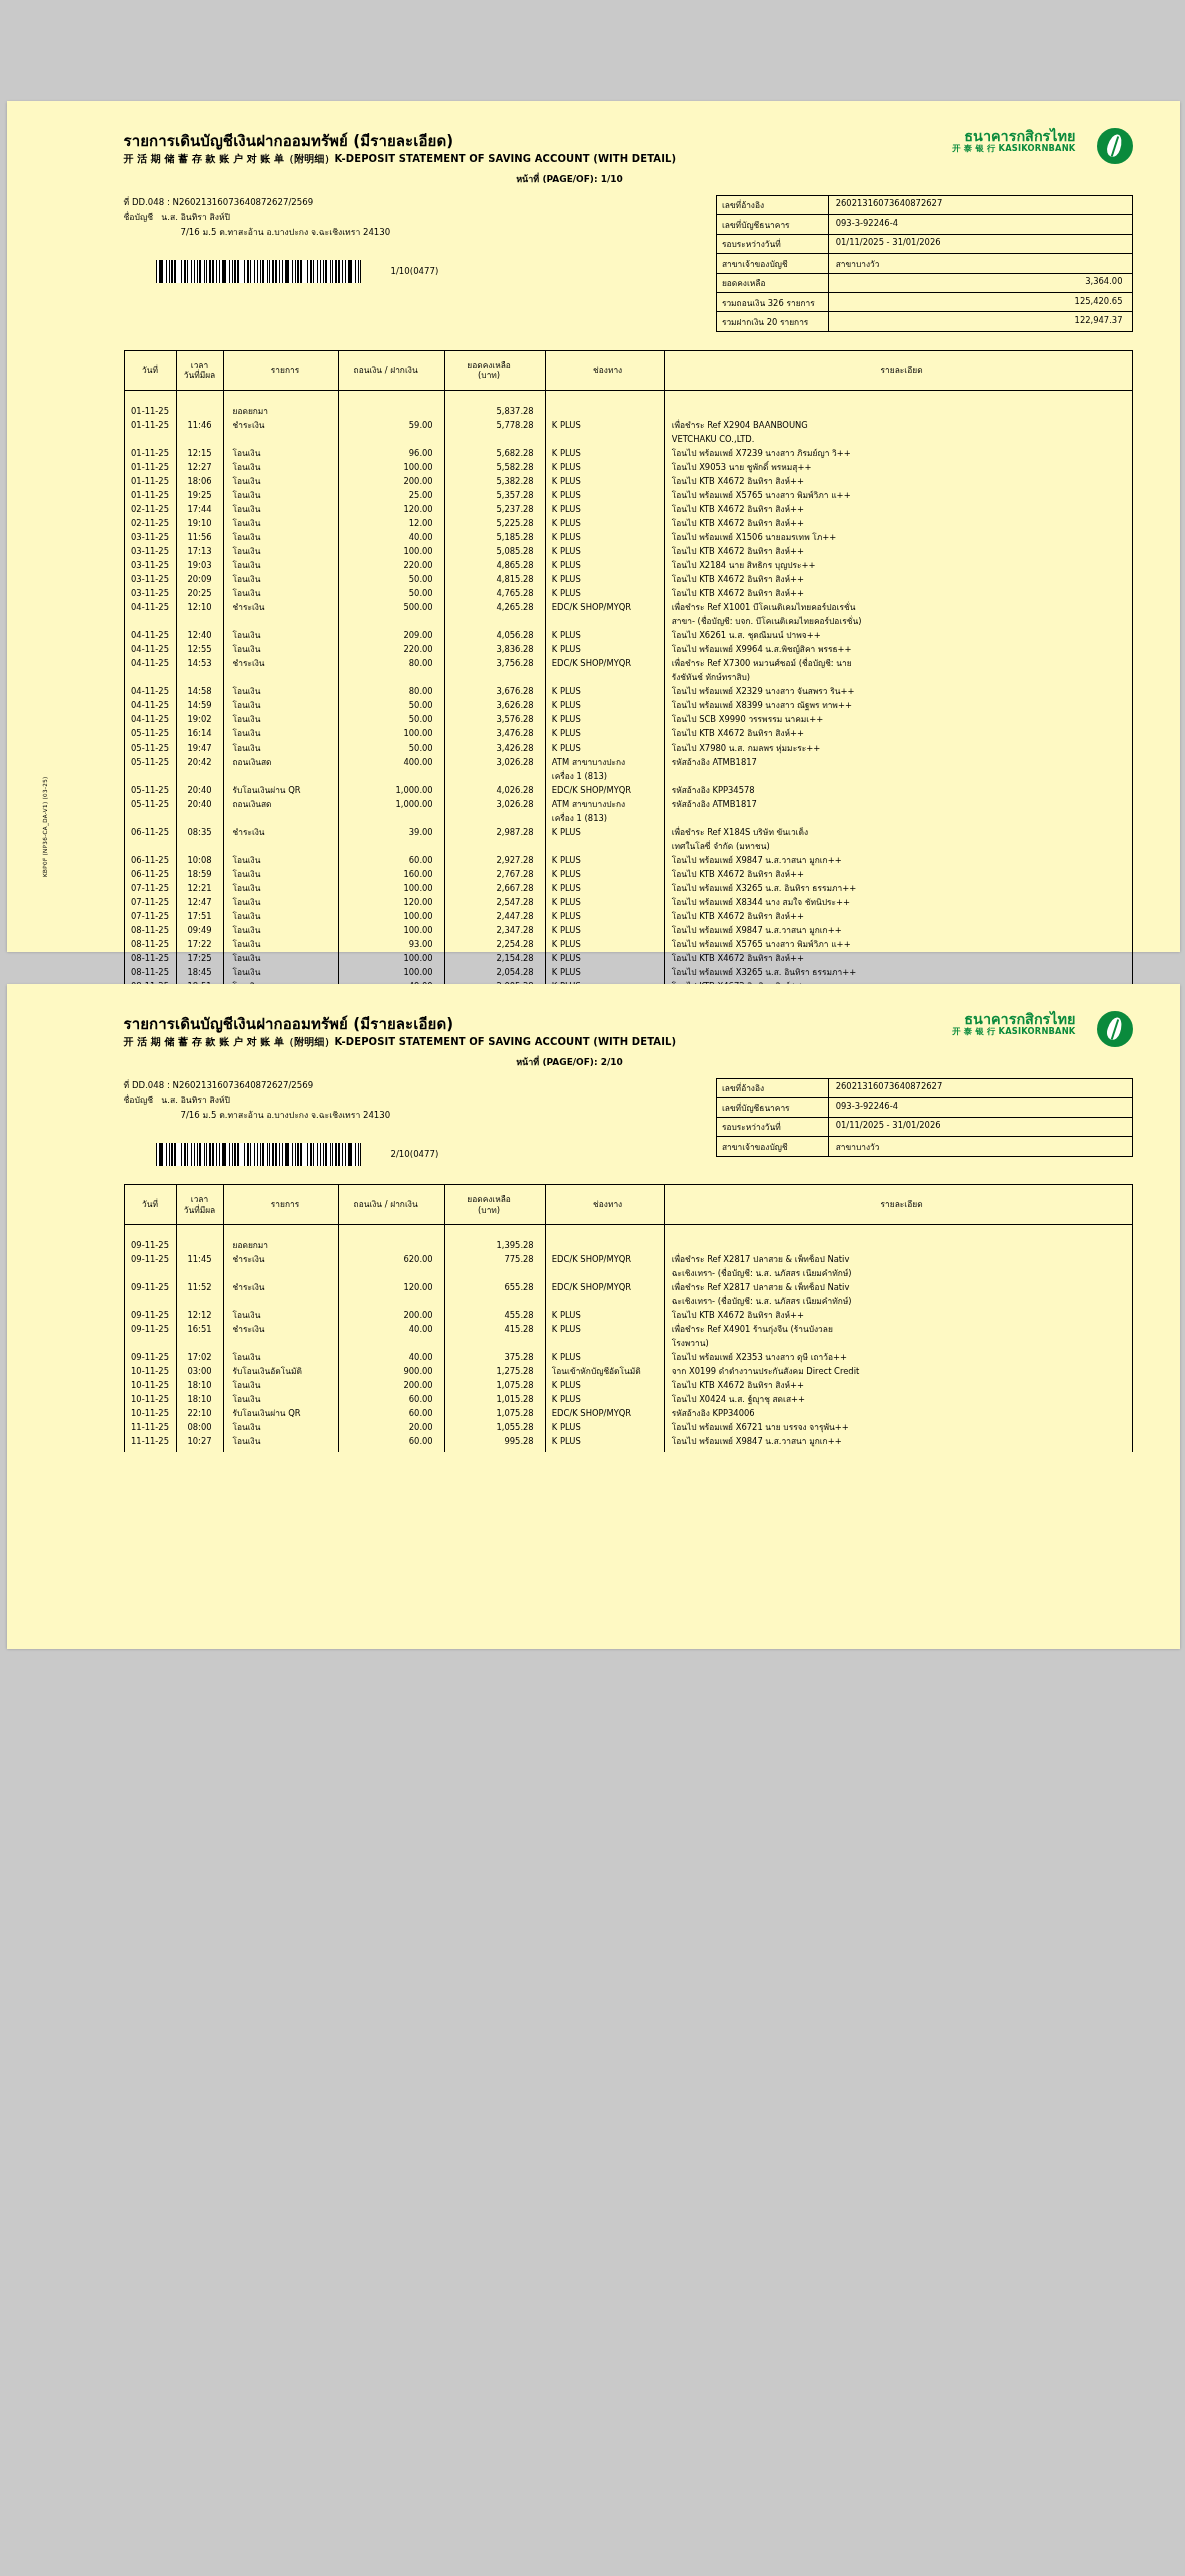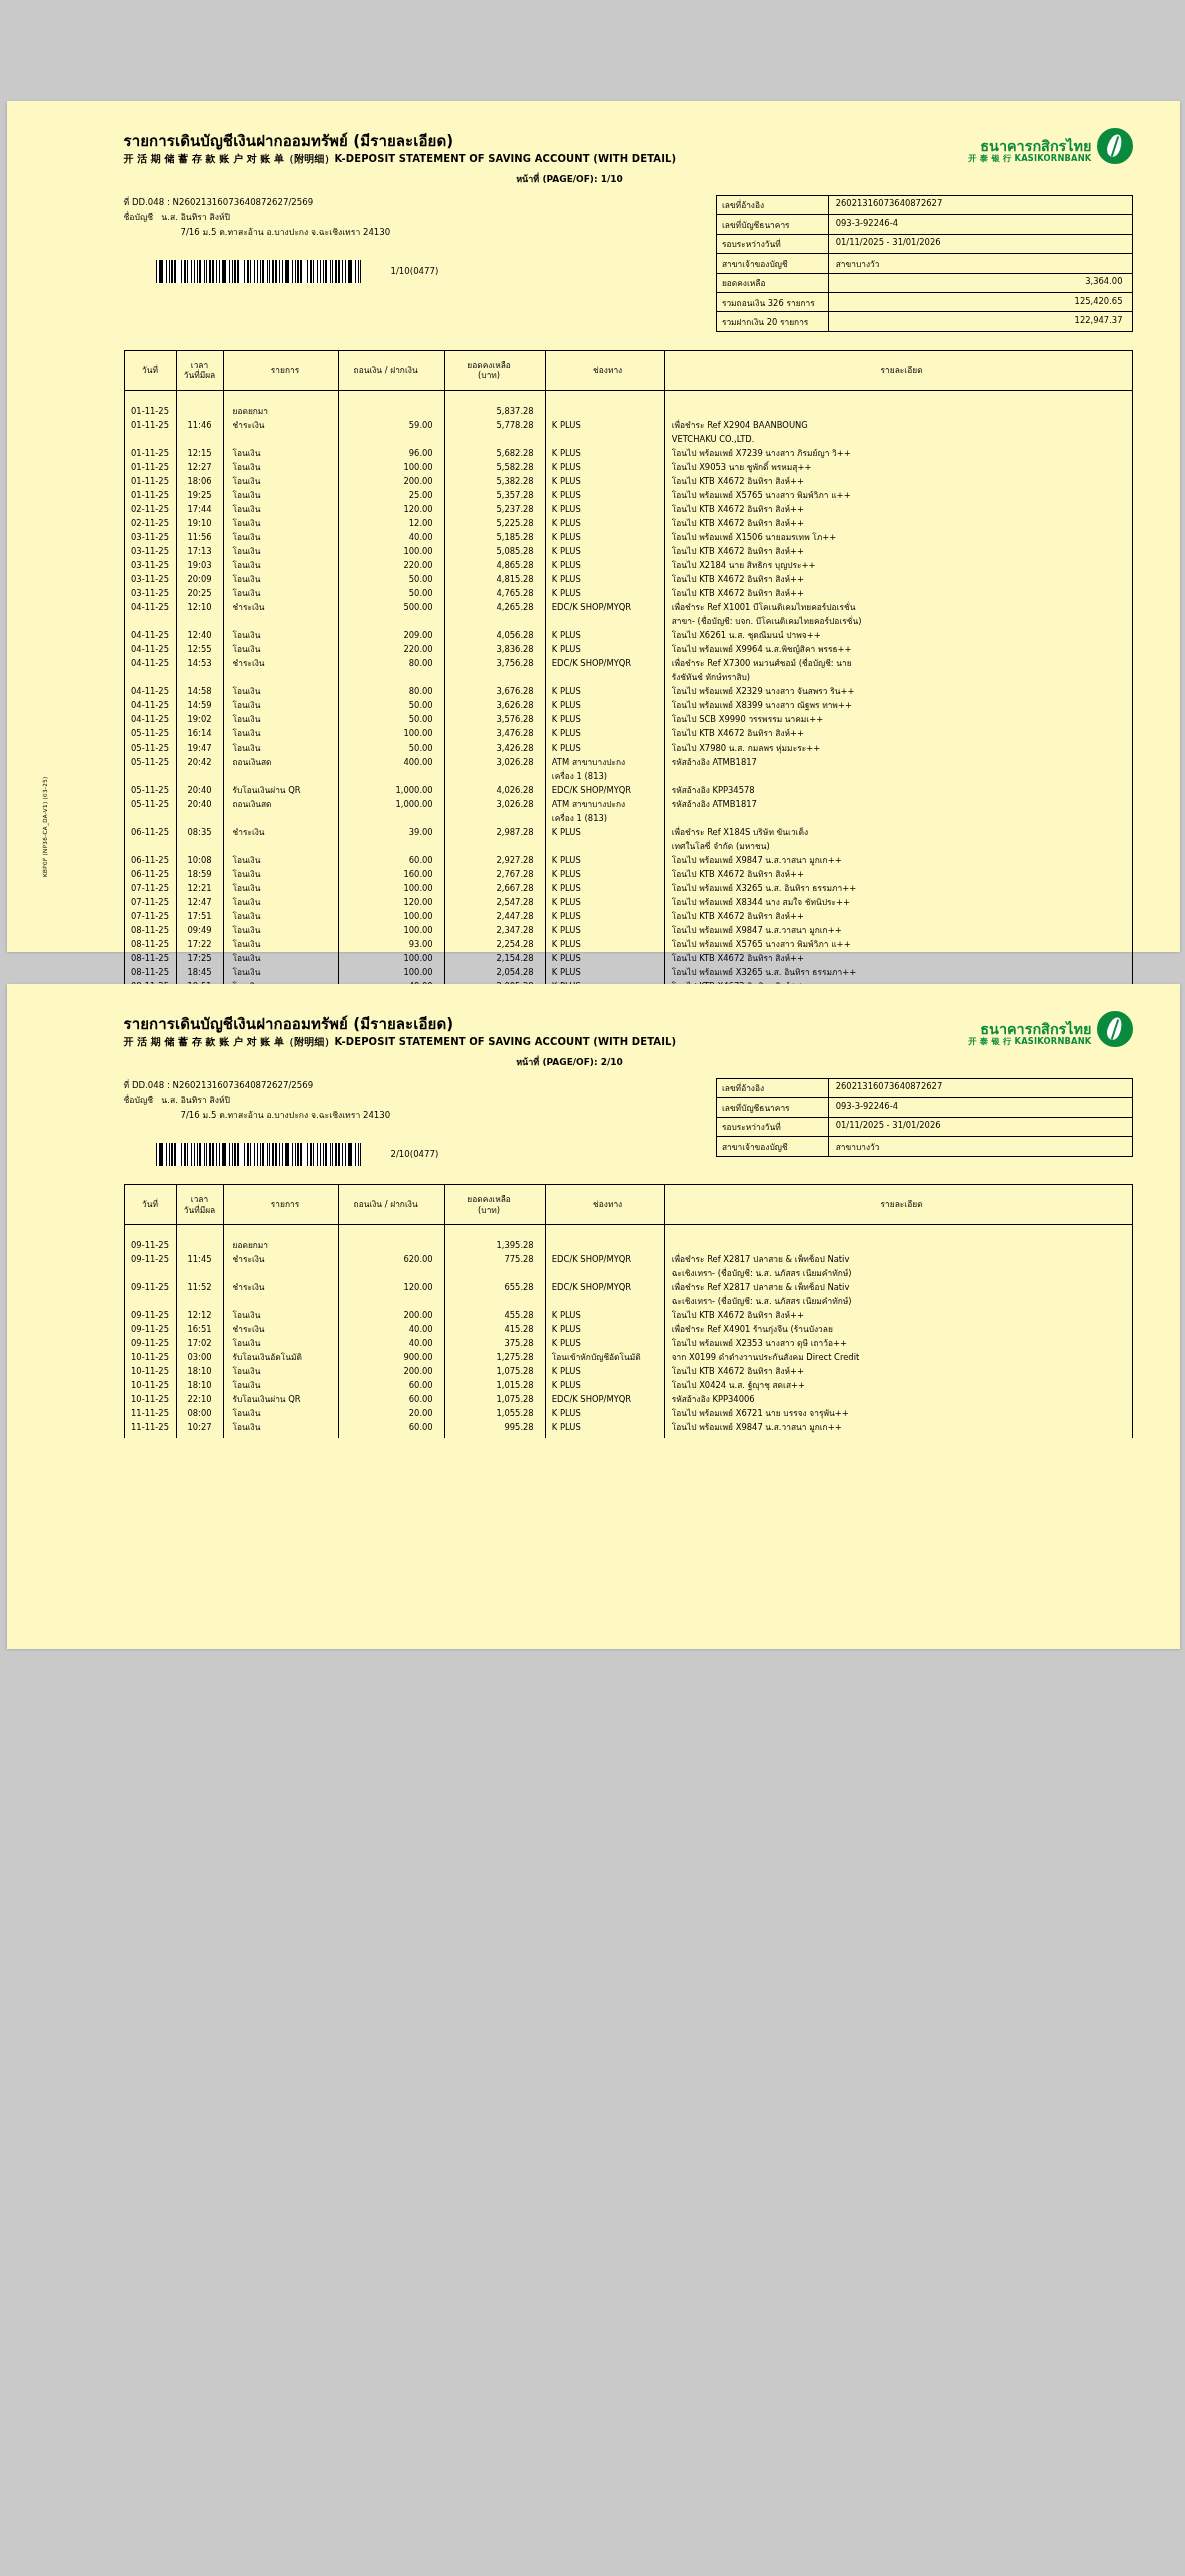--- a/index.html
+++ b/index.html
@@ -41,22 +41,22 @@
   }
   .title-sub {
     font-size: 10px;
     font-weight: bold;
     color: #000;
     margin-top: 2.7px;
     letter-spacing: 0.1px;
   }
   .hdr-right {
     display: flex;
-    align-items: flex-end;
-    gap: 5px;
+    align-items: flex-start;
+    gap: 21px;
     margin-top: -3.6px;
   }
   .bank-name {
     text-align: right;
     line-height: 1.15;
   }
   .bank-th {
     font-size: 14.4px;
     font-weight: bold;
     color: #0a8a3c;
@@ -919,20 +919,29 @@
             <tr>
               <td class="c-date">09-11-25</td>
               <td class="c-time">16:51</td>
               <td class="c-desc">ชำระเงิน</td>
               <td class="c-amt">40.00</td>
               <td class="c-bal">415.28</td>
               <td class="c-chan">K PLUS</td>
               <td class="c-detail">เพื่อชำระ Ref X4901 ร้านกุ่งจีน (ร้านบังวลย</td>
             </tr>
             <tr>
+              <td class="c-date"></td>
+              <td class="c-time"></td>
+              <td class="c-desc"></td>
+              <td class="c-amt"></td>
+              <td class="c-bal"></td>
+              <td class="c-chan"></td>
+              <td class="c-detail">โรงพวาน)</td>
+            </tr>
+            <tr>
               <td class="c-date">09-11-25</td>
               <td class="c-time">17:02</td>
               <td class="c-desc">โอนเงิน</td>
               <td class="c-amt">40.00</td>
               <td class="c-bal">375.28</td>
               <td class="c-chan">K PLUS</td>
               <td class="c-detail">โอนไป พร้อมเพย์ X2353 นางสาว ดุษี เถาว้อ++</td>
             </tr>
             <tr>
               <td class="c-date">10-11-25</td>

